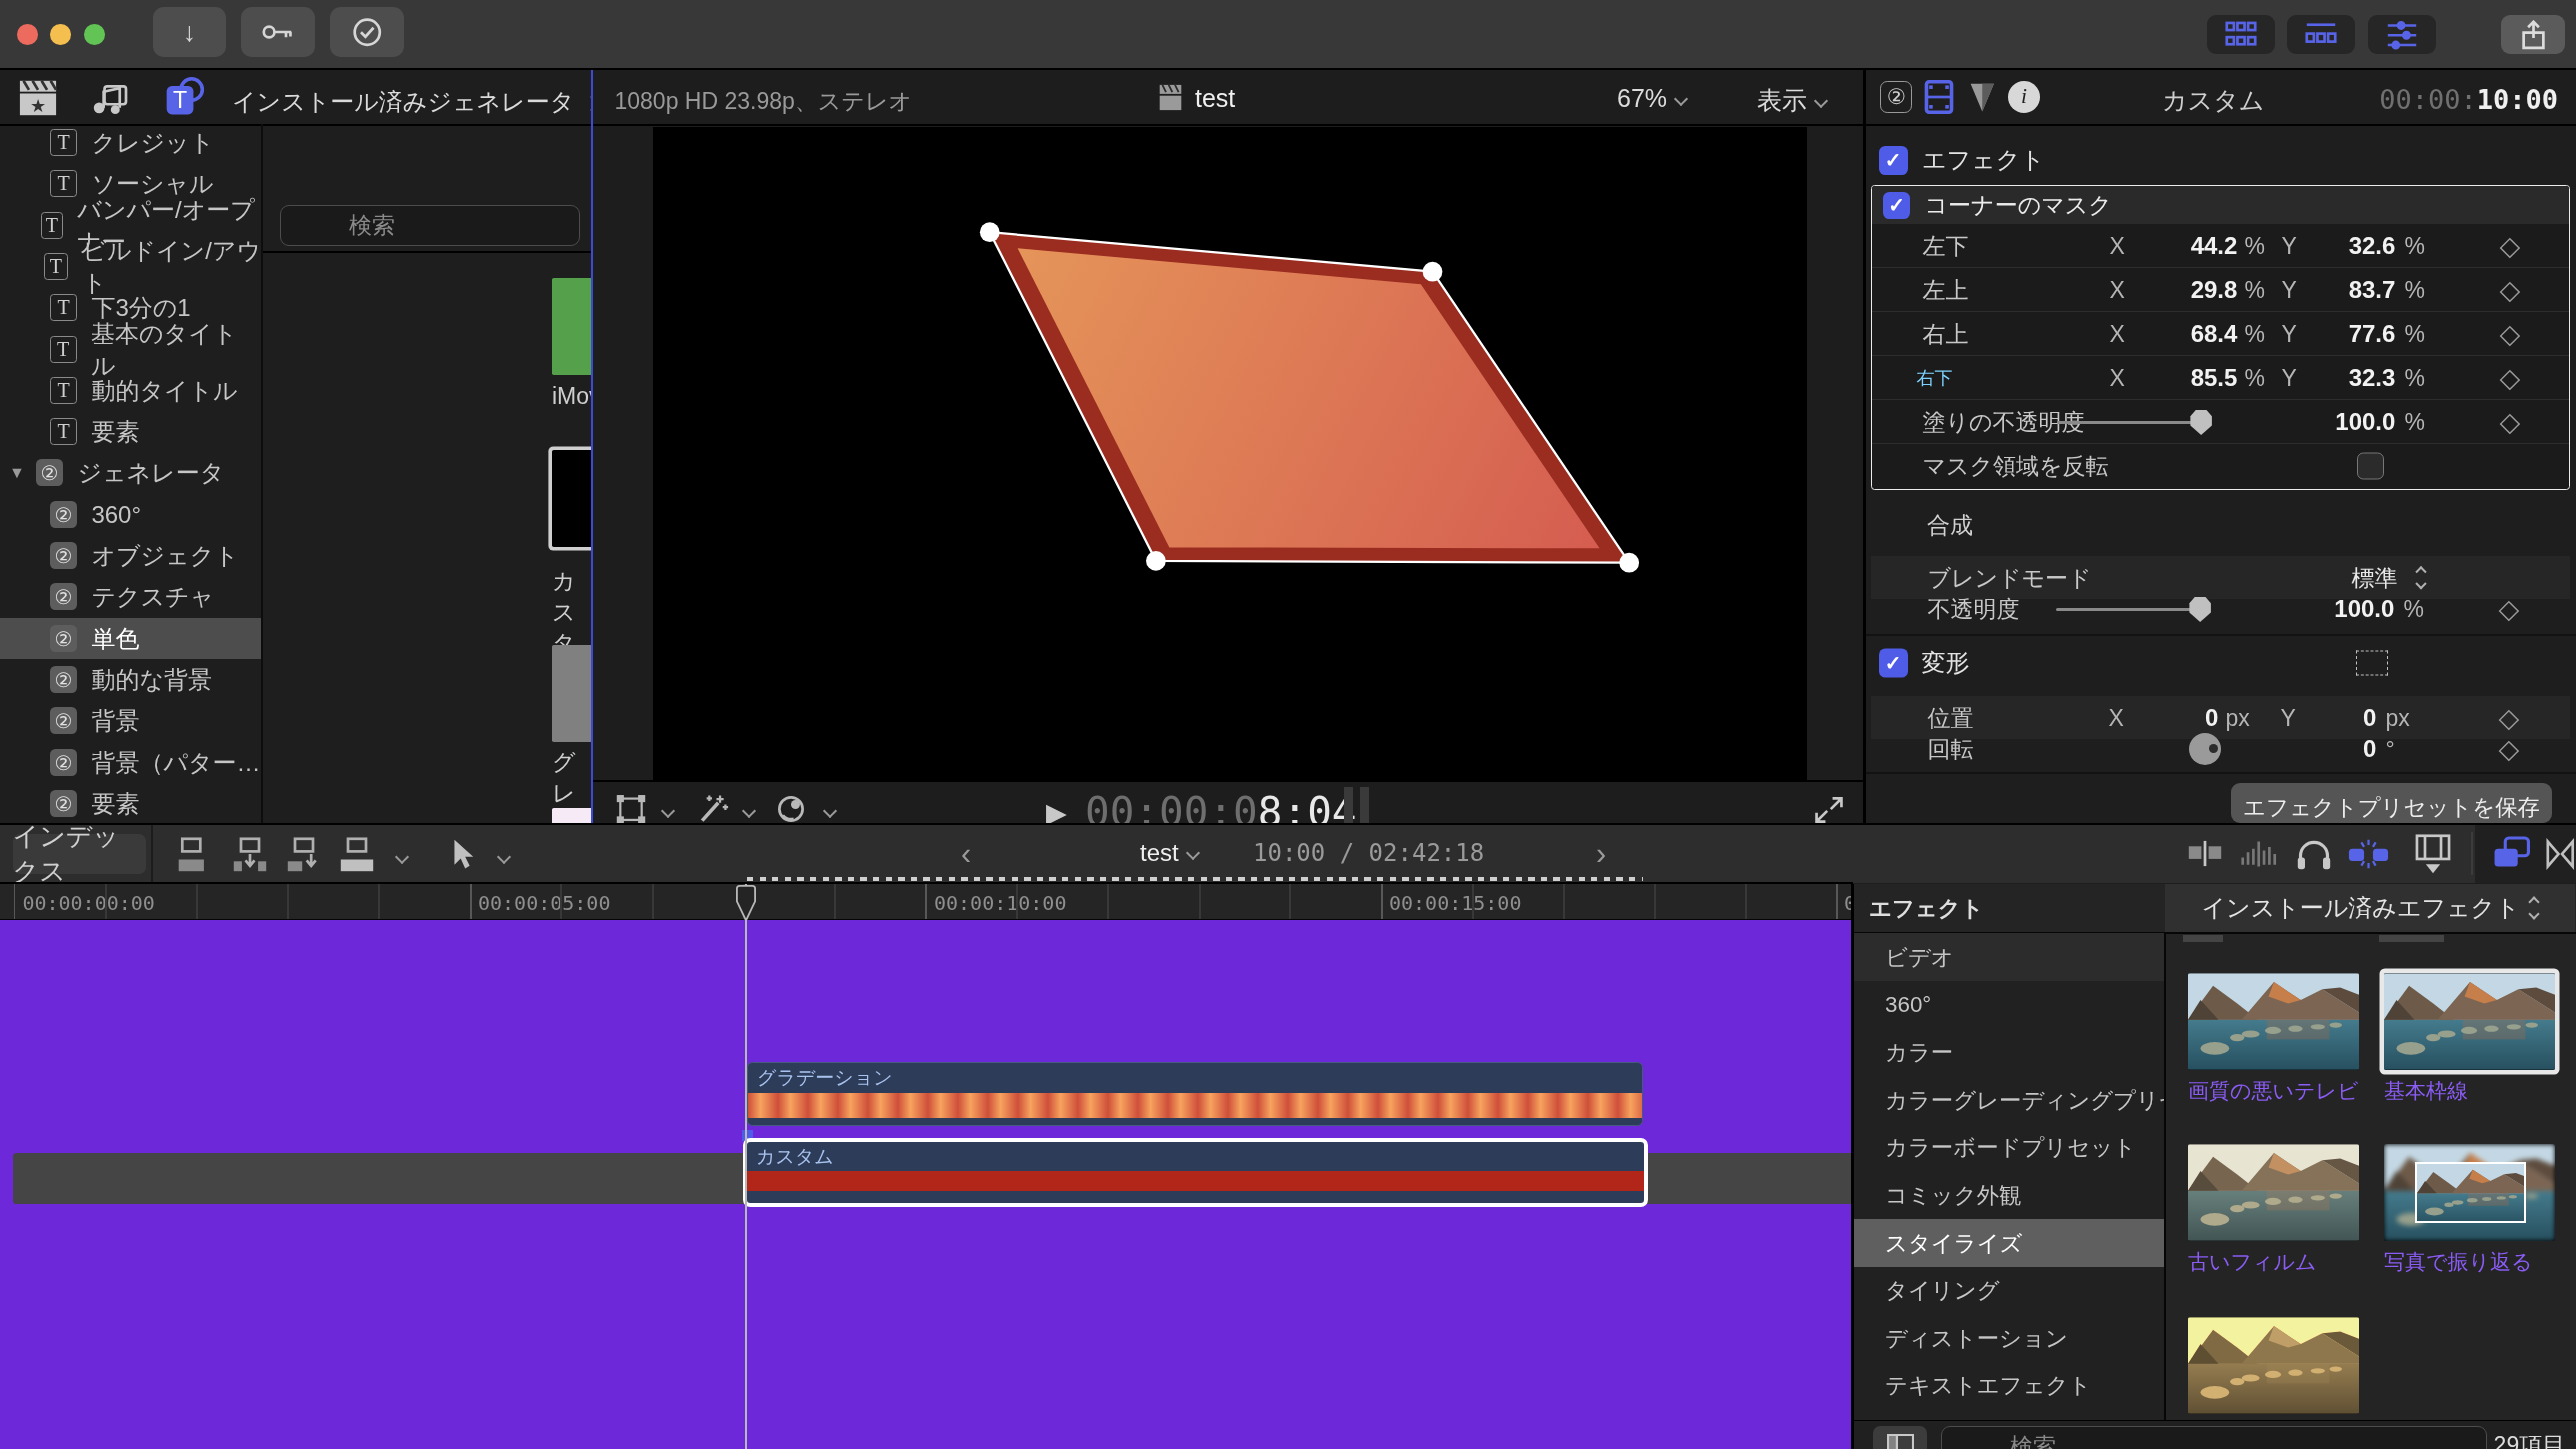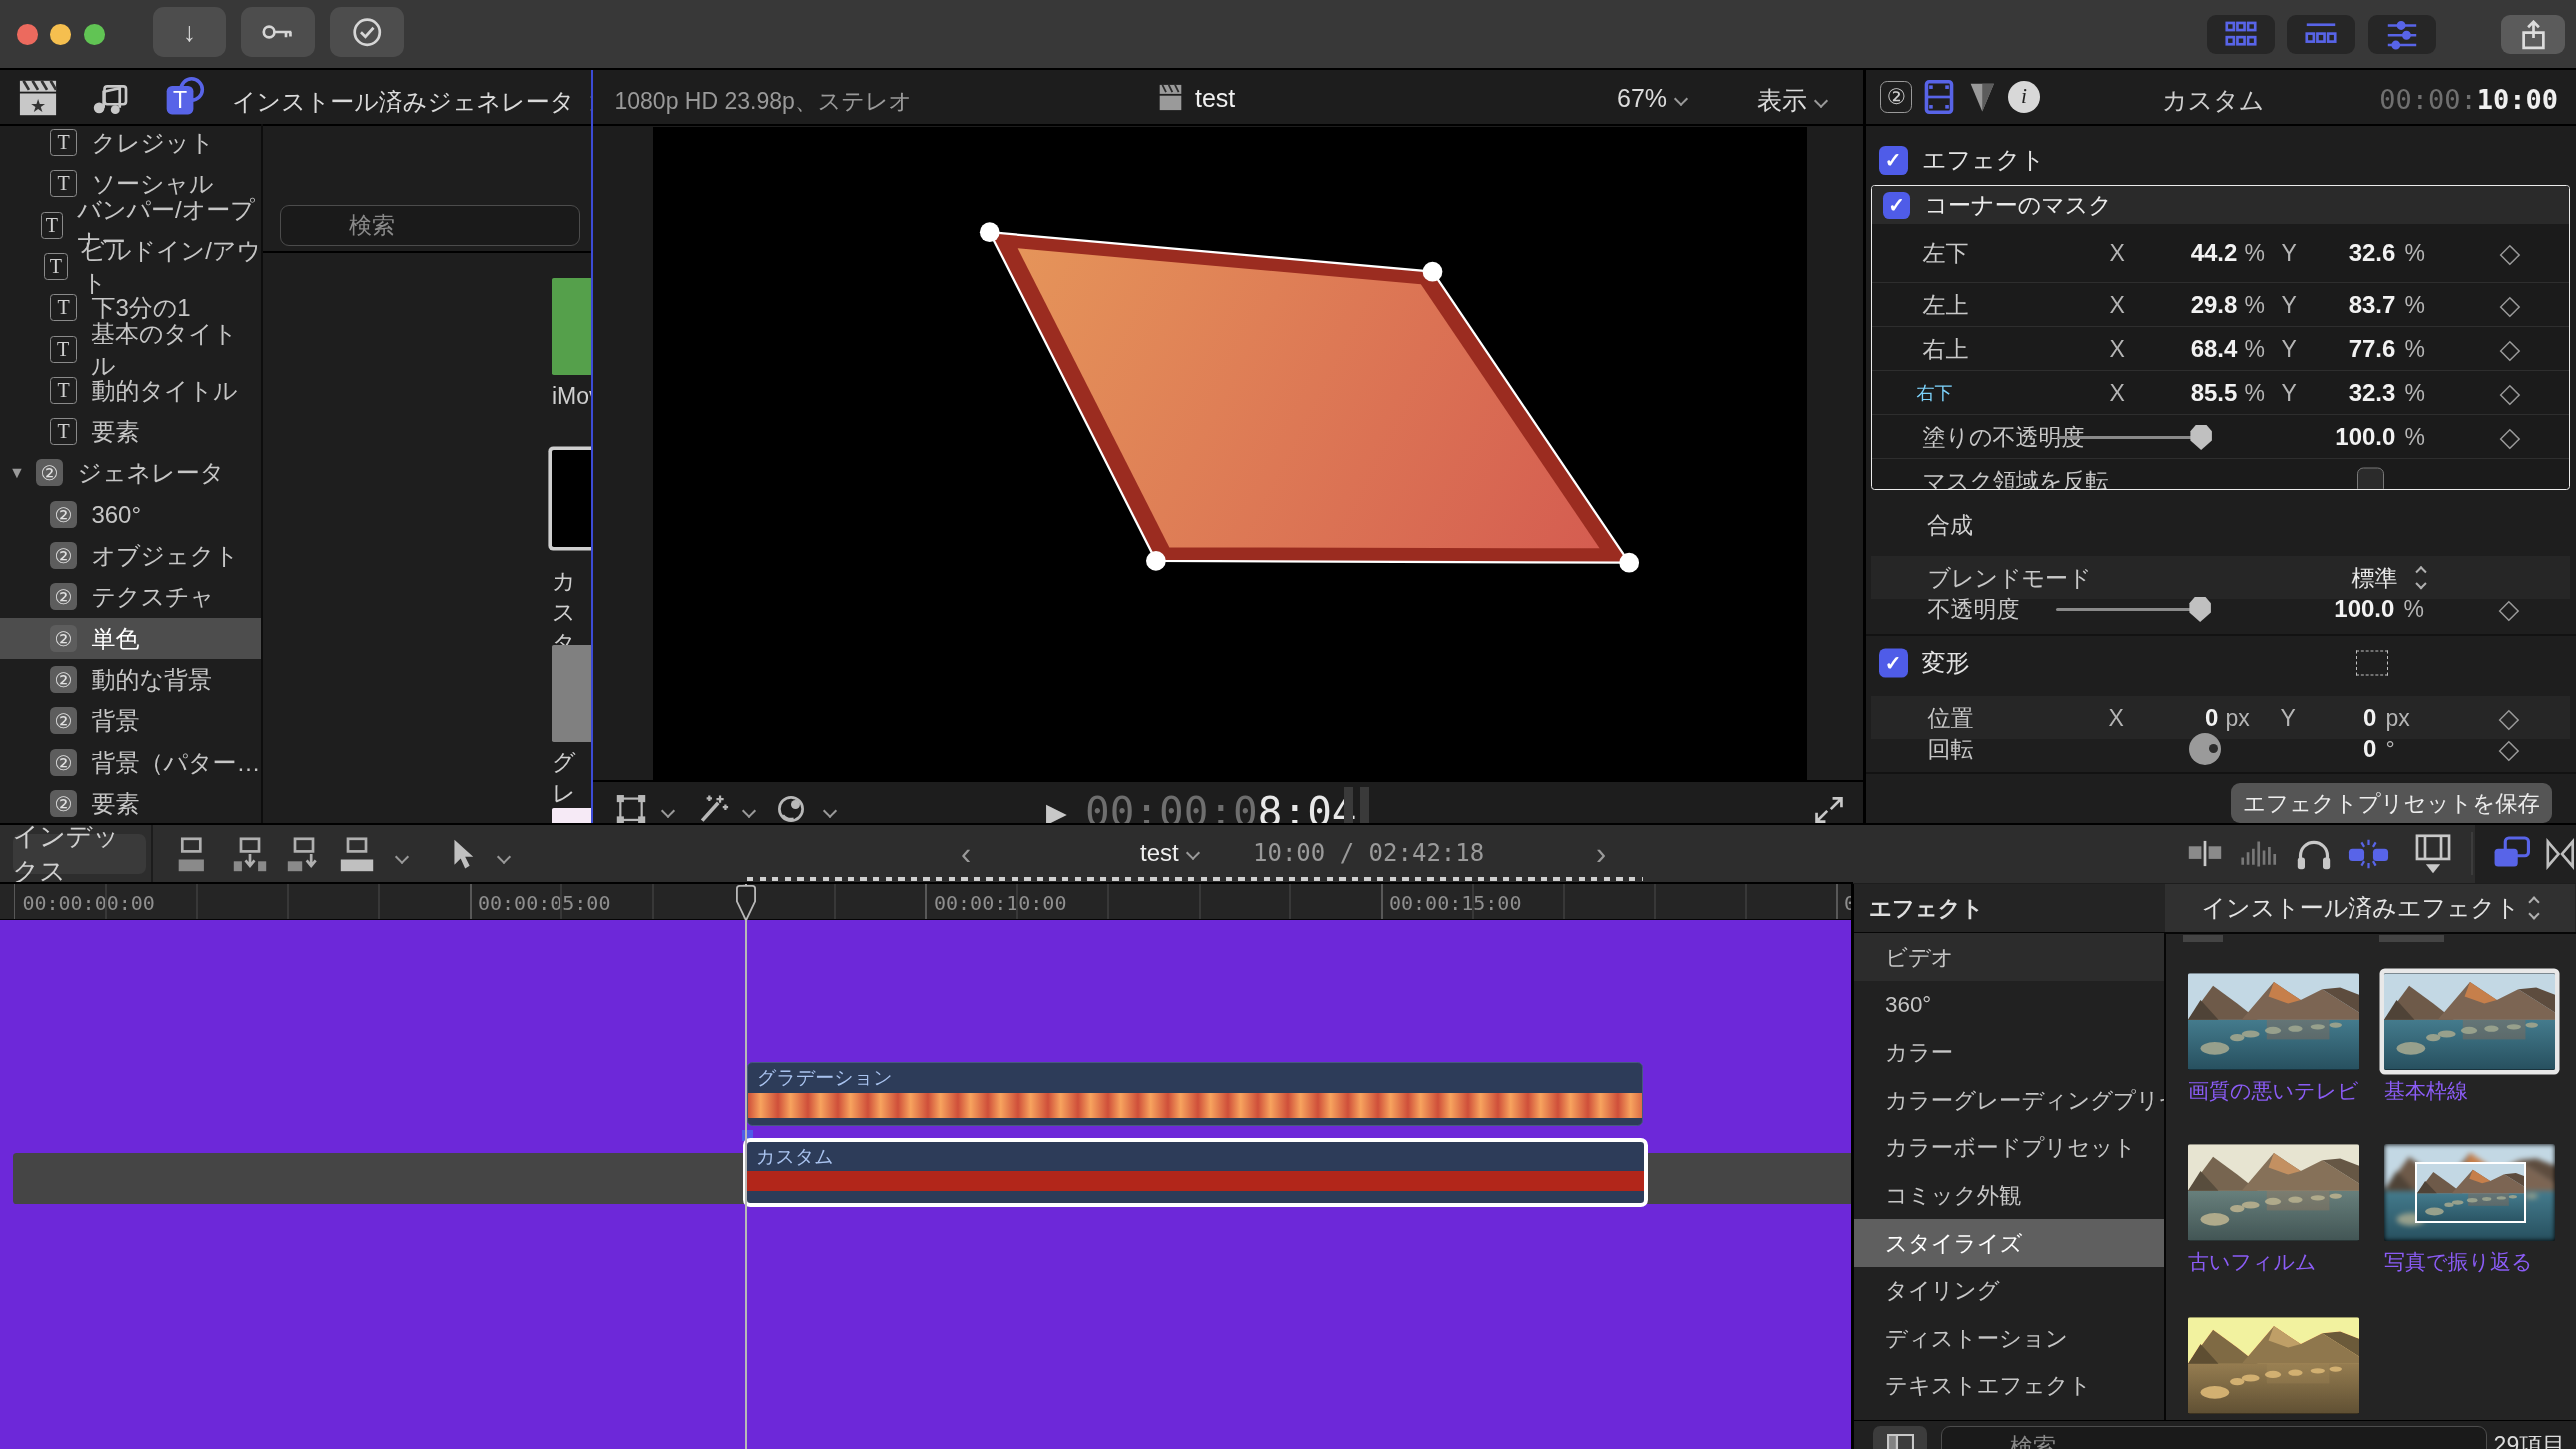--- a/index.html
+++ b/index.html
@@ -419,21 +419,21 @@
     </div>
 
     <div class="abs" style="left:5.4px;top:115px;width:699px;height:305px;border:1.8px solid #ececec;border-radius:3.6px;background:#1b1b1b;overflow:hidden">
       <div style="height:38px;background:#2a2a2a;display:flex;align-items:center;gap:14.4px;padding-left:10.8px">
         <span class="checkbox" style="width:27px;height:27px">
             <span>✓</span>
           </span>
         <span style="font-size:23px;color:#ececec">コーナーのマスク</span>
       </div>
 
-      <div style="position:relative;height:59px;border-bottom:0.9px solid #2e2e2e">
+      <div style="position:relative;height:44px;border-bottom:0.9px solid #2e2e2e">
         <span class="p-abs" style="left:50px;color:#c8c8c8;font-size:23px">左下</span>
         <span class="p-abs axis" style="left:237px">X</span>
         <span class="p-abs num" style="left:266px;width:99px">44.2</span>
         <span class="p-abs unit" style="left:372px">%</span>
         <span class="p-abs axis" style="left:409px">Y</span>
         <span class="p-abs num" style="left:424px;width:99px">32.6</span>
         <span class="p-abs unit" style="left:532px">%</span>
         <span class="p-abs kf" style="left:627px">◇</span>
       </div>
       <div style="position:relative;height:44px;border-bottom:0.9px solid #2e2e2e">
@@ -519,21 +519,21 @@
     <div class="ins-row" style="top:657px">
       <span class="lab">回転</span>
       <span class="p-abs" style="left:318px;width:32px;height:32px;border-radius:50%;background:#9a9a9a">
         <span style="position:absolute;left:20px;top:11.7px;width:9px;height:9px;border-radius:50%;background:#2c2c2c"></span>
       </span>
       <span class="p-abs num" style="left:406px;width:99px">0</span>
       <span class="p-abs unit" style="left:514px">°</span>
       <span class="p-abs kf" style="left:627px">◇</span>
     </div>
     <div class="abs" style="left:0;top:702px;width:710px;height:1.8px;background:#121212"></div>
-    <div class="abs" style="left:365px;top:713px;width:321px;height:40px;background:#555;border-radius:9px;display:flex;align-items:center;justify-content:center;color:#ededed;font-size:22.4px">
+    <div class="abs" style="left:365px;top:713px;width:321px;height:40px;background:#555;border-radius:9px;display:flex;align-items:flex-end;justify-content:center;color:#ededed;font-size:22.4px">
       <span>エフェクトプリセットを保存</span>
     </div>
   </div>
   <div class="abs hairline" style="left:0;top:823px;width:2576px;height:2.7px"></div>
 
   <div class="abs" id="tl-toolbar">
     <div class="abs" style="left:12.6px;top:9px;width:133px;height:40px;background:#3a3a3a;border-radius:7.2px;display:flex;align-items:center;justify-content:center;color:#d0d0d0;font-size:26px">
       <span>インデックス</span>
     </div>
     <div class="abs" style="left:151px;top:0;width:1.8px;height:58px;background:#1c1c1c"></div>

